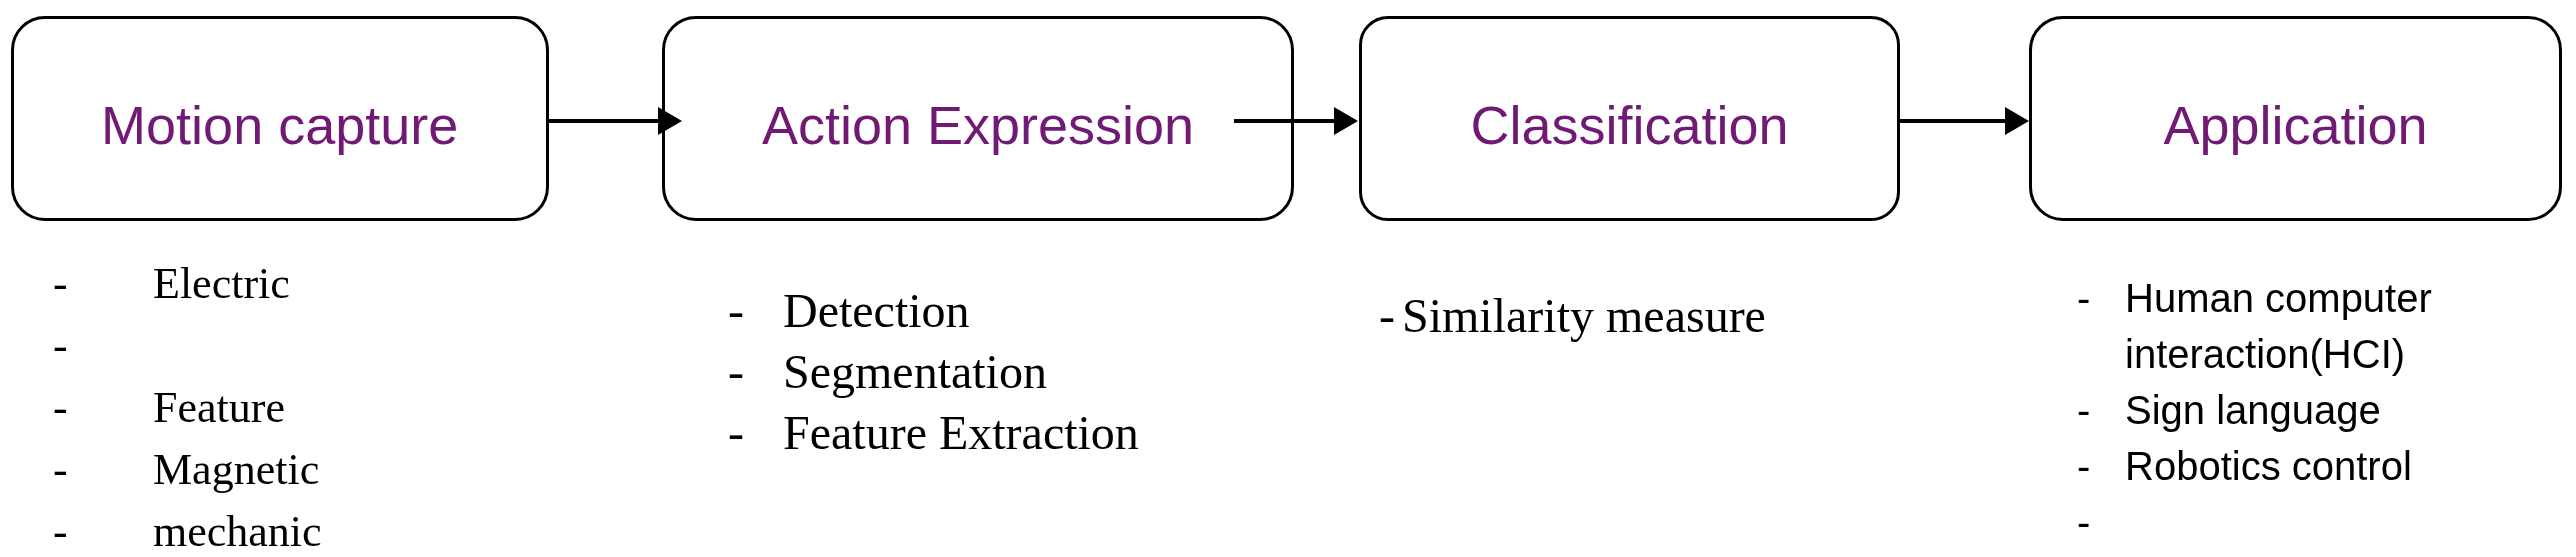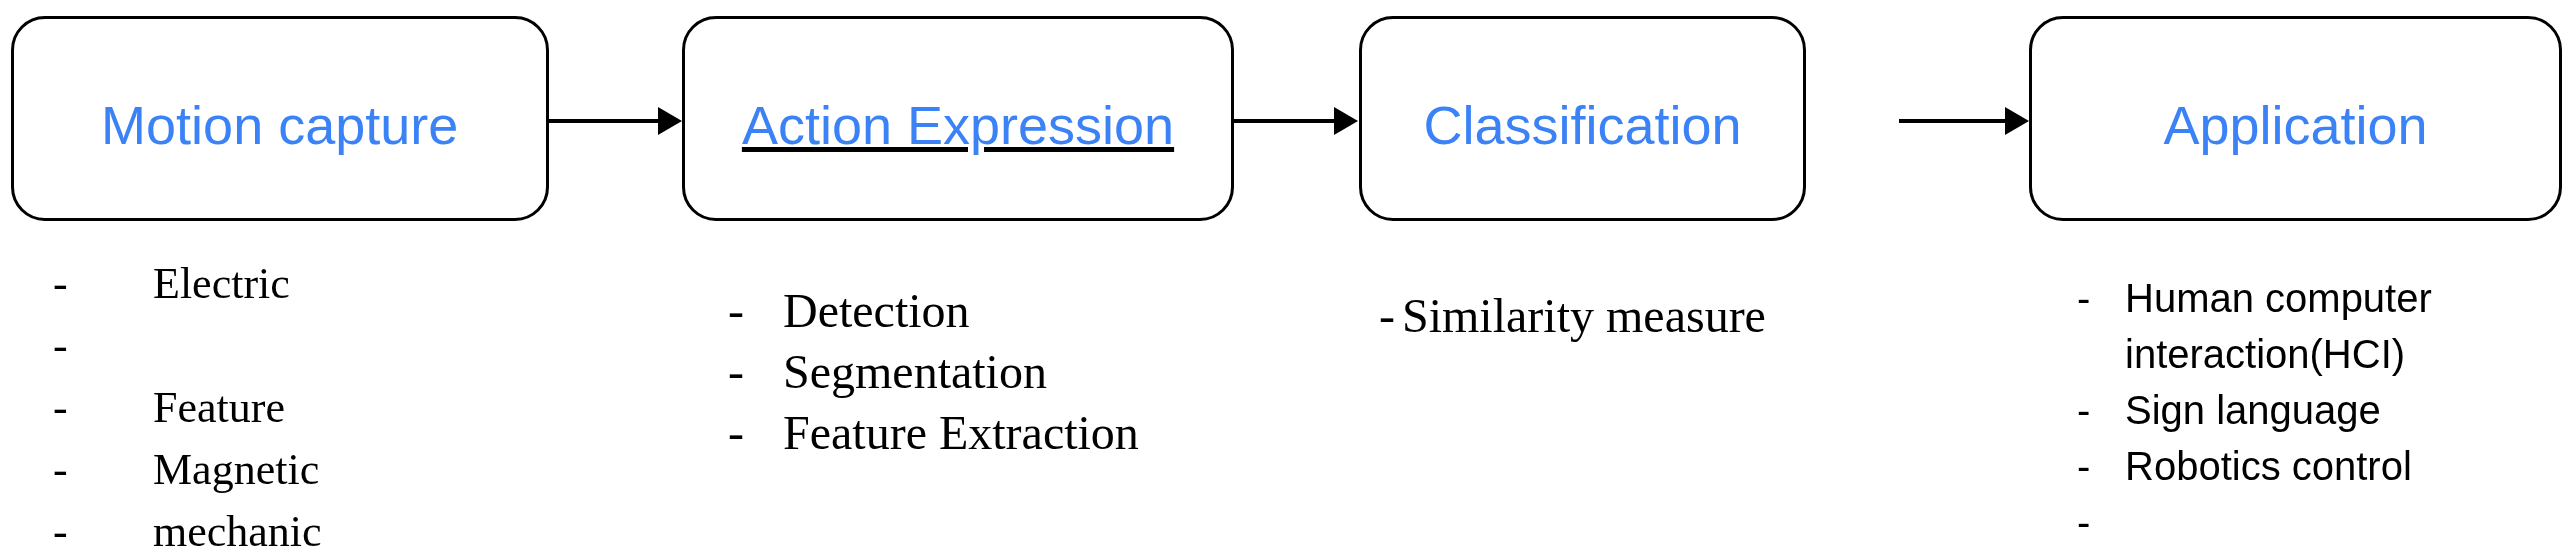--- a/index.html
+++ b/index.html
@@ -25,26 +25,26 @@
     border-radius: 34px;
     background: #ffffff;
     display: flex;
     align-items: center;
     justify-content: center;
     padding-top: 13px;
   }
   .stage-title {
     font-family: "Liberation Sans", sans-serif;
     font-size: 54px;
-    color: #3b82f6;
+    color: #701a75;
     white-space: nowrap;
   }
   .box-1 { left: 10.7px;   width: 538px; }
-  .box-2 { left: 682px;  width: 552px; text-decoration: underline; }
-  .box-3 { left: 1359px; width: 447px; }
+  .box-2 { left: 662px;  width: 632px; }
+  .box-3 { left: 1359px; width: 541px; border-radius: 29px; }
   .box-4 { left: 2029px; width: 533px; }
 
   
   .arrow-line {
     position: absolute;
     top: 119px;
     height: 4.3px;
     background: #000000;
   }
   .arrow-head {

